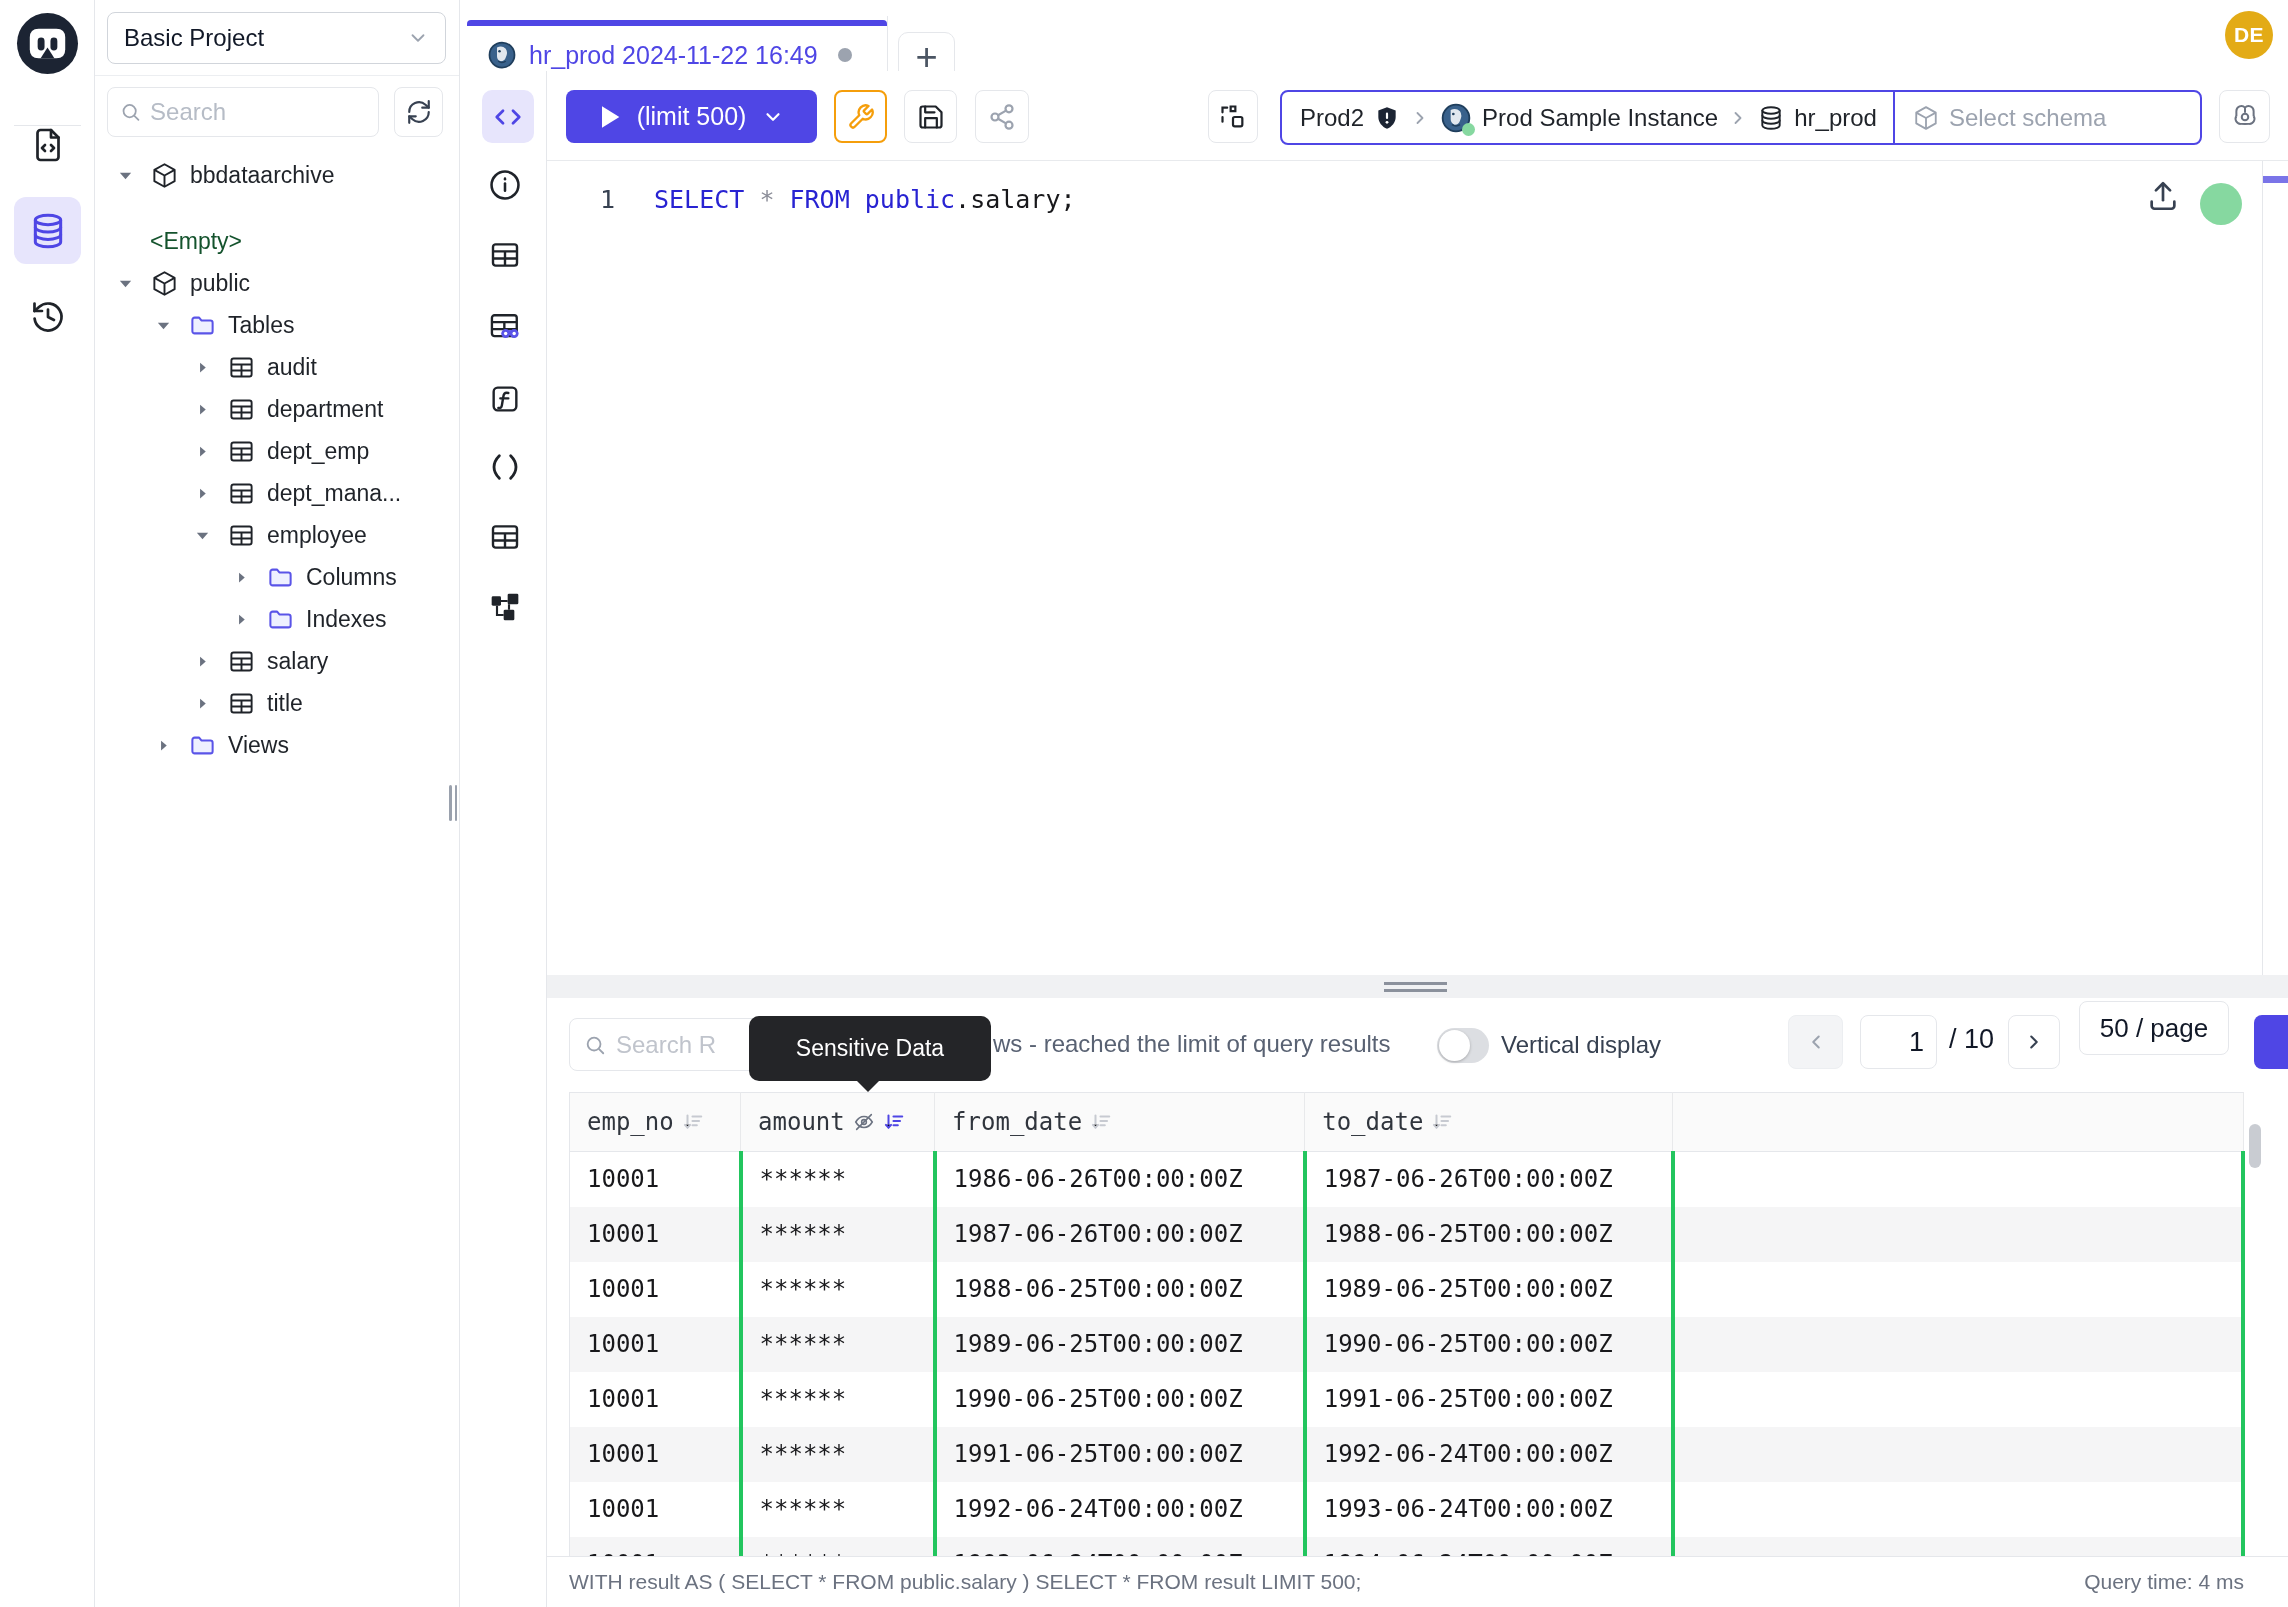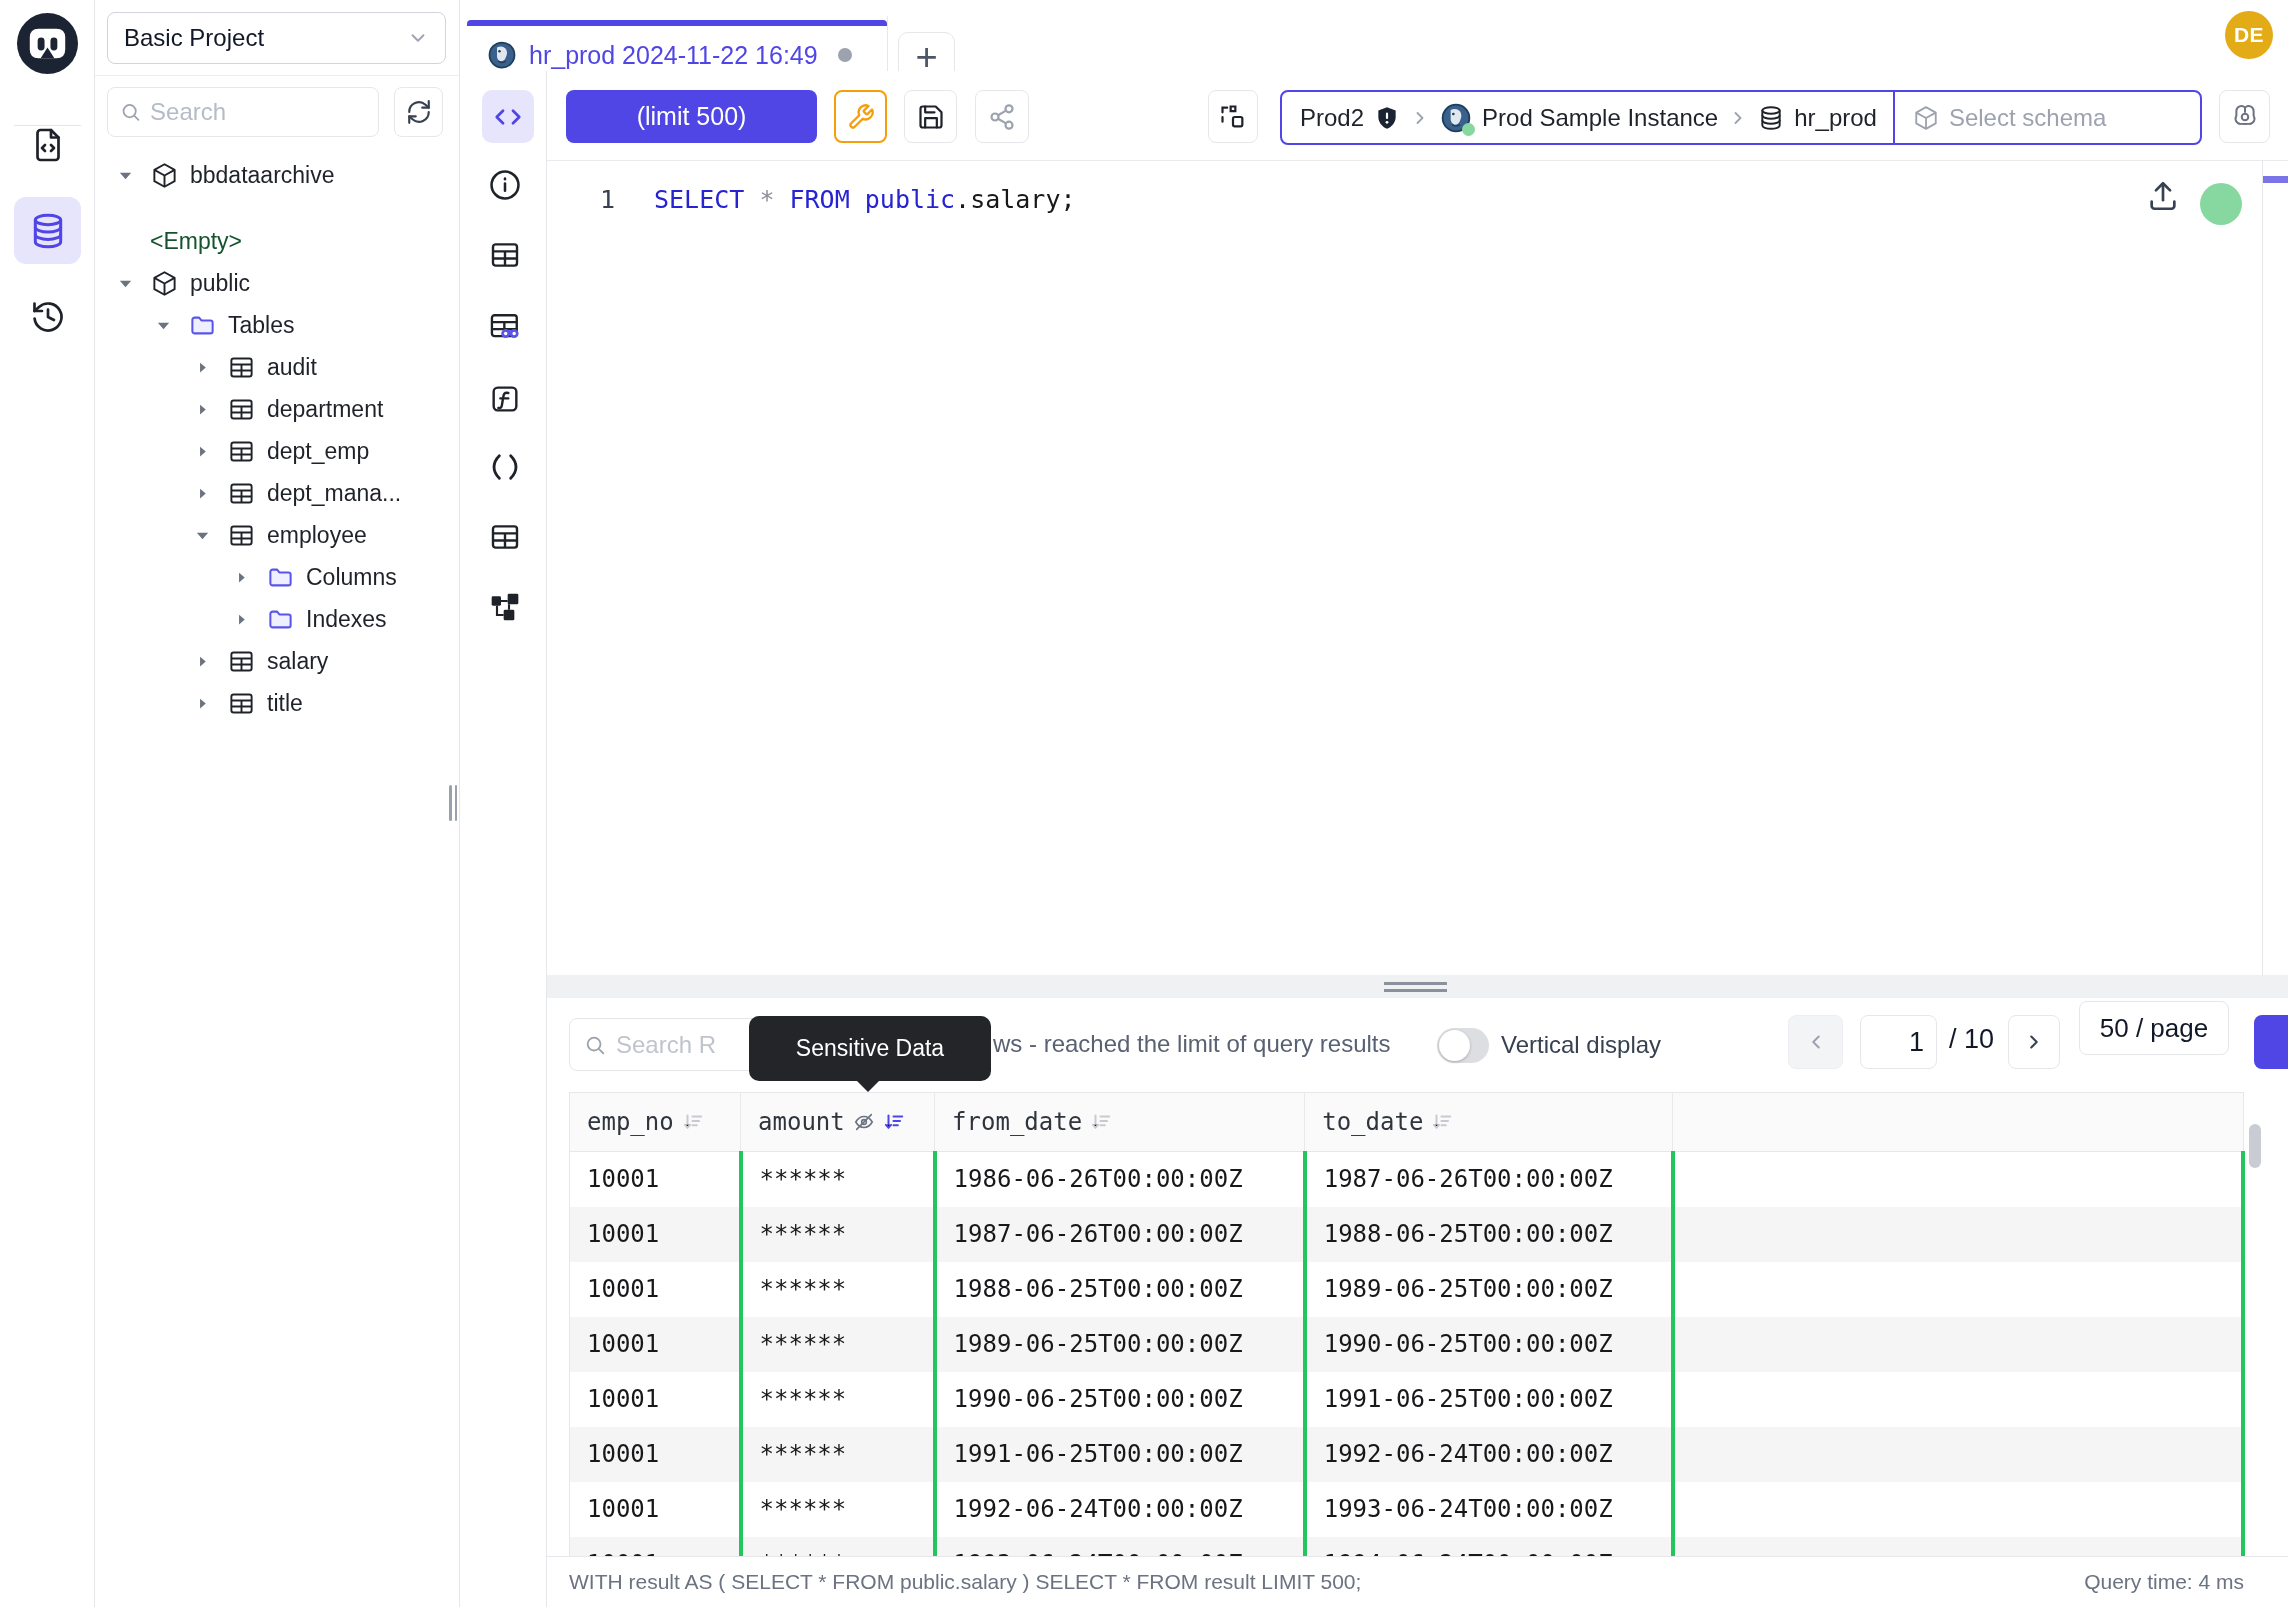--- a/index.html
+++ b/index.html
@@ -42,21 +42,21 @@
   .add-tab { position:absolute; left:438px; top:16px; width:57px; height:51px; border:1px solid #e5e7eb; border-radius:10px; display:flex; align-items:center; justify-content:center; font-size:38px; font-weight:300; color:#4b5563; background:#fff; }
   .avatar { position:absolute; left:2225px; top:11px; width:48px; height:48px; border-radius:50%; background:#e3ab16; color:#fff; font-size:21px; font-weight:700; display:flex; align-items:center; justify-content:center; letter-spacing:0.5px; }
 
   
   .editor-rail { position:absolute; left:0; top:71px; width:87px; height:1537px; border-right:1px solid #e5e7eb; background:#fff; }
   .code-toggle { position:absolute; left:22px; top:19px; width:52px; height:53px; background:#e7e5fc; border-radius:10px; display:flex; align-items:center; justify-content:center; }
   .erail-icon { position:absolute; left:26px; width:38px; height:38px; display:flex; align-items:center; justify-content:center; }
 
   
   .toolbar { position:absolute; left:87px; top:71px; width:1741px; height:90px; background:#fff; border-bottom:1px solid #e8eaed; }
-  .run-btn { position:absolute; left:19px; top:19px; width:251px; height:53px; background:#4f46e5; border-radius:8px; color:#fff; display:flex; align-items:center; justify-content:center; gap:16px; font-size:25px; font-weight:500;flex-direction:column; }
+  .run-btn { position:absolute; left:19px; top:19px; width:251px; height:53px; background:#4f46e5; border-radius:8px; color:#fff; display:flex; align-items:center; justify-content:center; gap:16px; font-size:25px; font-weight:500; }
   .tool-btn { position:absolute; top:19px; height:53px; border:1px solid #e5e7eb; border-radius:8px; background:#fff; display:flex; align-items:center; justify-content:center; }
   .wrench-btn { left:287px; width:53px; border:2px solid #f59e0b; }
   .save-btn { left:357px; width:53px; }
   .share-btn { left:428px; width:54px; }
   .batch-btn { left:661px; width:50px; }
   .breadcrumb { position:absolute; left:733px; top:19px; width:922px; height:55px; border:2px solid #4f46e5; border-radius:8px; background:#fff; display:flex; align-items:center; padding:0 0 0 18px; font-size:24px; overflow:hidden; }
   .crumb { display:flex; align-items:center; gap:10px; white-space:nowrap; }
   .crumb-sep { margin:0 10px; display:flex; }
   .schema-sel { display:flex; align-items:center; gap:10px; color:#9ca3af; padding:0 18px; height:100%; border-left:2px solid #4f46e5; margin-left:16px; flex:1; }
   .ai-btn { position:absolute; left:1672px; top:19px; width:51px; height:53px; border:1px solid #e5e7eb; border-radius:8px; display:flex; align-items:center; justify-content:center; background:#fff; }
@@ -350,20 +350,33 @@
         </span>
       <span class="t-icon">
           <svg width="27" height="27" viewBox="0 0 24 24" fill="none" stroke="#1f2329" stroke-width="1.7">
             <rect x="3" y="4" width="18" height="16" rx="2"></rect>
             <path d="M3 9.3h18M3 14.6h18M12 9.3V20"></path>
           </svg>
         </span>
       <span>title</span>
     </div>
 
+    <div class="tree-row lvl1">
+      <span class="caret">
+          <svg width="13" height="13" viewBox="0 0 16 16">
+            <polygon points="5,2 12,8 5,14" fill="#6b7280"></polygon>
+          </svg>
+        </span>
+      <span class="t-icon">
+          <svg width="27" height="27" viewBox="0 0 24 24" fill="#eef0ff" stroke="#5a54e8" stroke-width="1.8" stroke-linejoin="round">
+            <path d="M3 7a2 2 0 0 1 2-2h4l2 2.5h8a2 2 0 0 1 2 2V17a2 2 0 0 1-2 2H5a2 2 0 0 1-2-2z"></path>
+          </svg>
+        </span>
+      <span>Views</span>
+    </div>
 
   </div>
 
   <div class="resize-handle">
       <i></i>
       <i></i>
     </div>
 </div>
 
 <div class="main">

